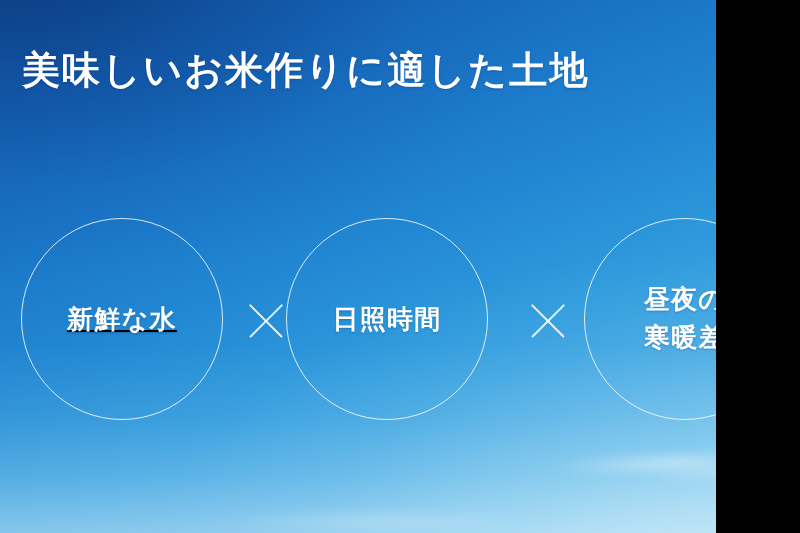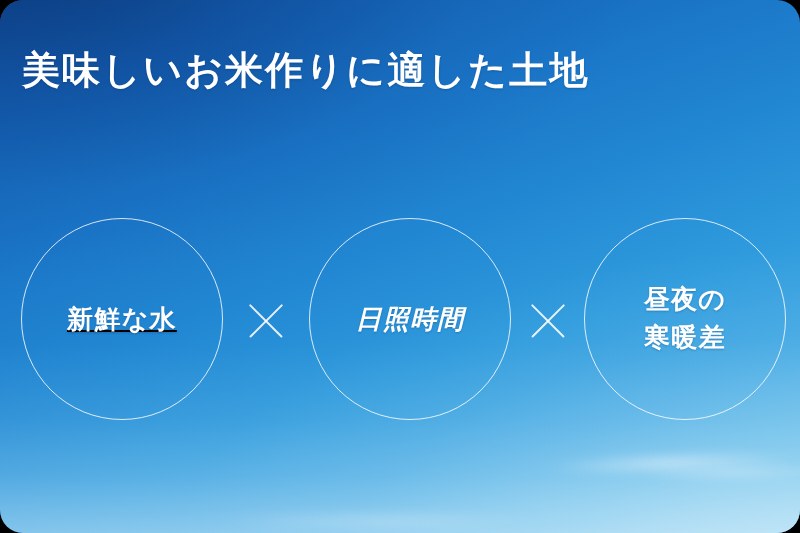--- a/index.html
+++ b/index.html
@@ -4,25 +4,24 @@
 <title>Rice Promo Banner</title>
 <style>
   html, body {
     margin: 0;
     padding: 0;
     background: #000;
   }
 
   .stage {
     position: relative;
-    width: 800px;
+    width: 716px;
     height: 533px;
     overflow: hidden;
     font-family: "DejaVu Sans", "Liberation Sans", sans-serif;
-    border-radius: 23px;
     -webkit-font-smoothing: antialiased;
   }
 
   
   .sky-base {
     position: absolute;
     inset: 0;
     background: linear-gradient(160deg,
         #14529f 0%,
         #1563b6 14%,
@@ -127,21 +126,21 @@
     width: 202px;
     height: 202px;
     border-radius: 50%;
     border: 1.3px solid rgba(255,255,255,0.82);
     box-sizing: border-box;
     display: flex;
     align-items: center;
     justify-content: center;
   }
   .feature-circle.c1 { left: 21px; text-decoration: underline; }
-  .feature-circle.c2 { left: 309px; font-style: italic; }
+  .feature-circle.c2 { left: 286px; }
   .feature-circle.c3 { left: 584px; font-family: Liberation Serif, serif; }
 
   .circle-label {
     color: #ffffff;
     font-size: 26px;
     font-weight: 700;
     line-height: 38px;
     letter-spacing: 0.05em;
     text-align: center;
     text-shadow: 0 1px 2px rgba(8,44,96,0.28);

